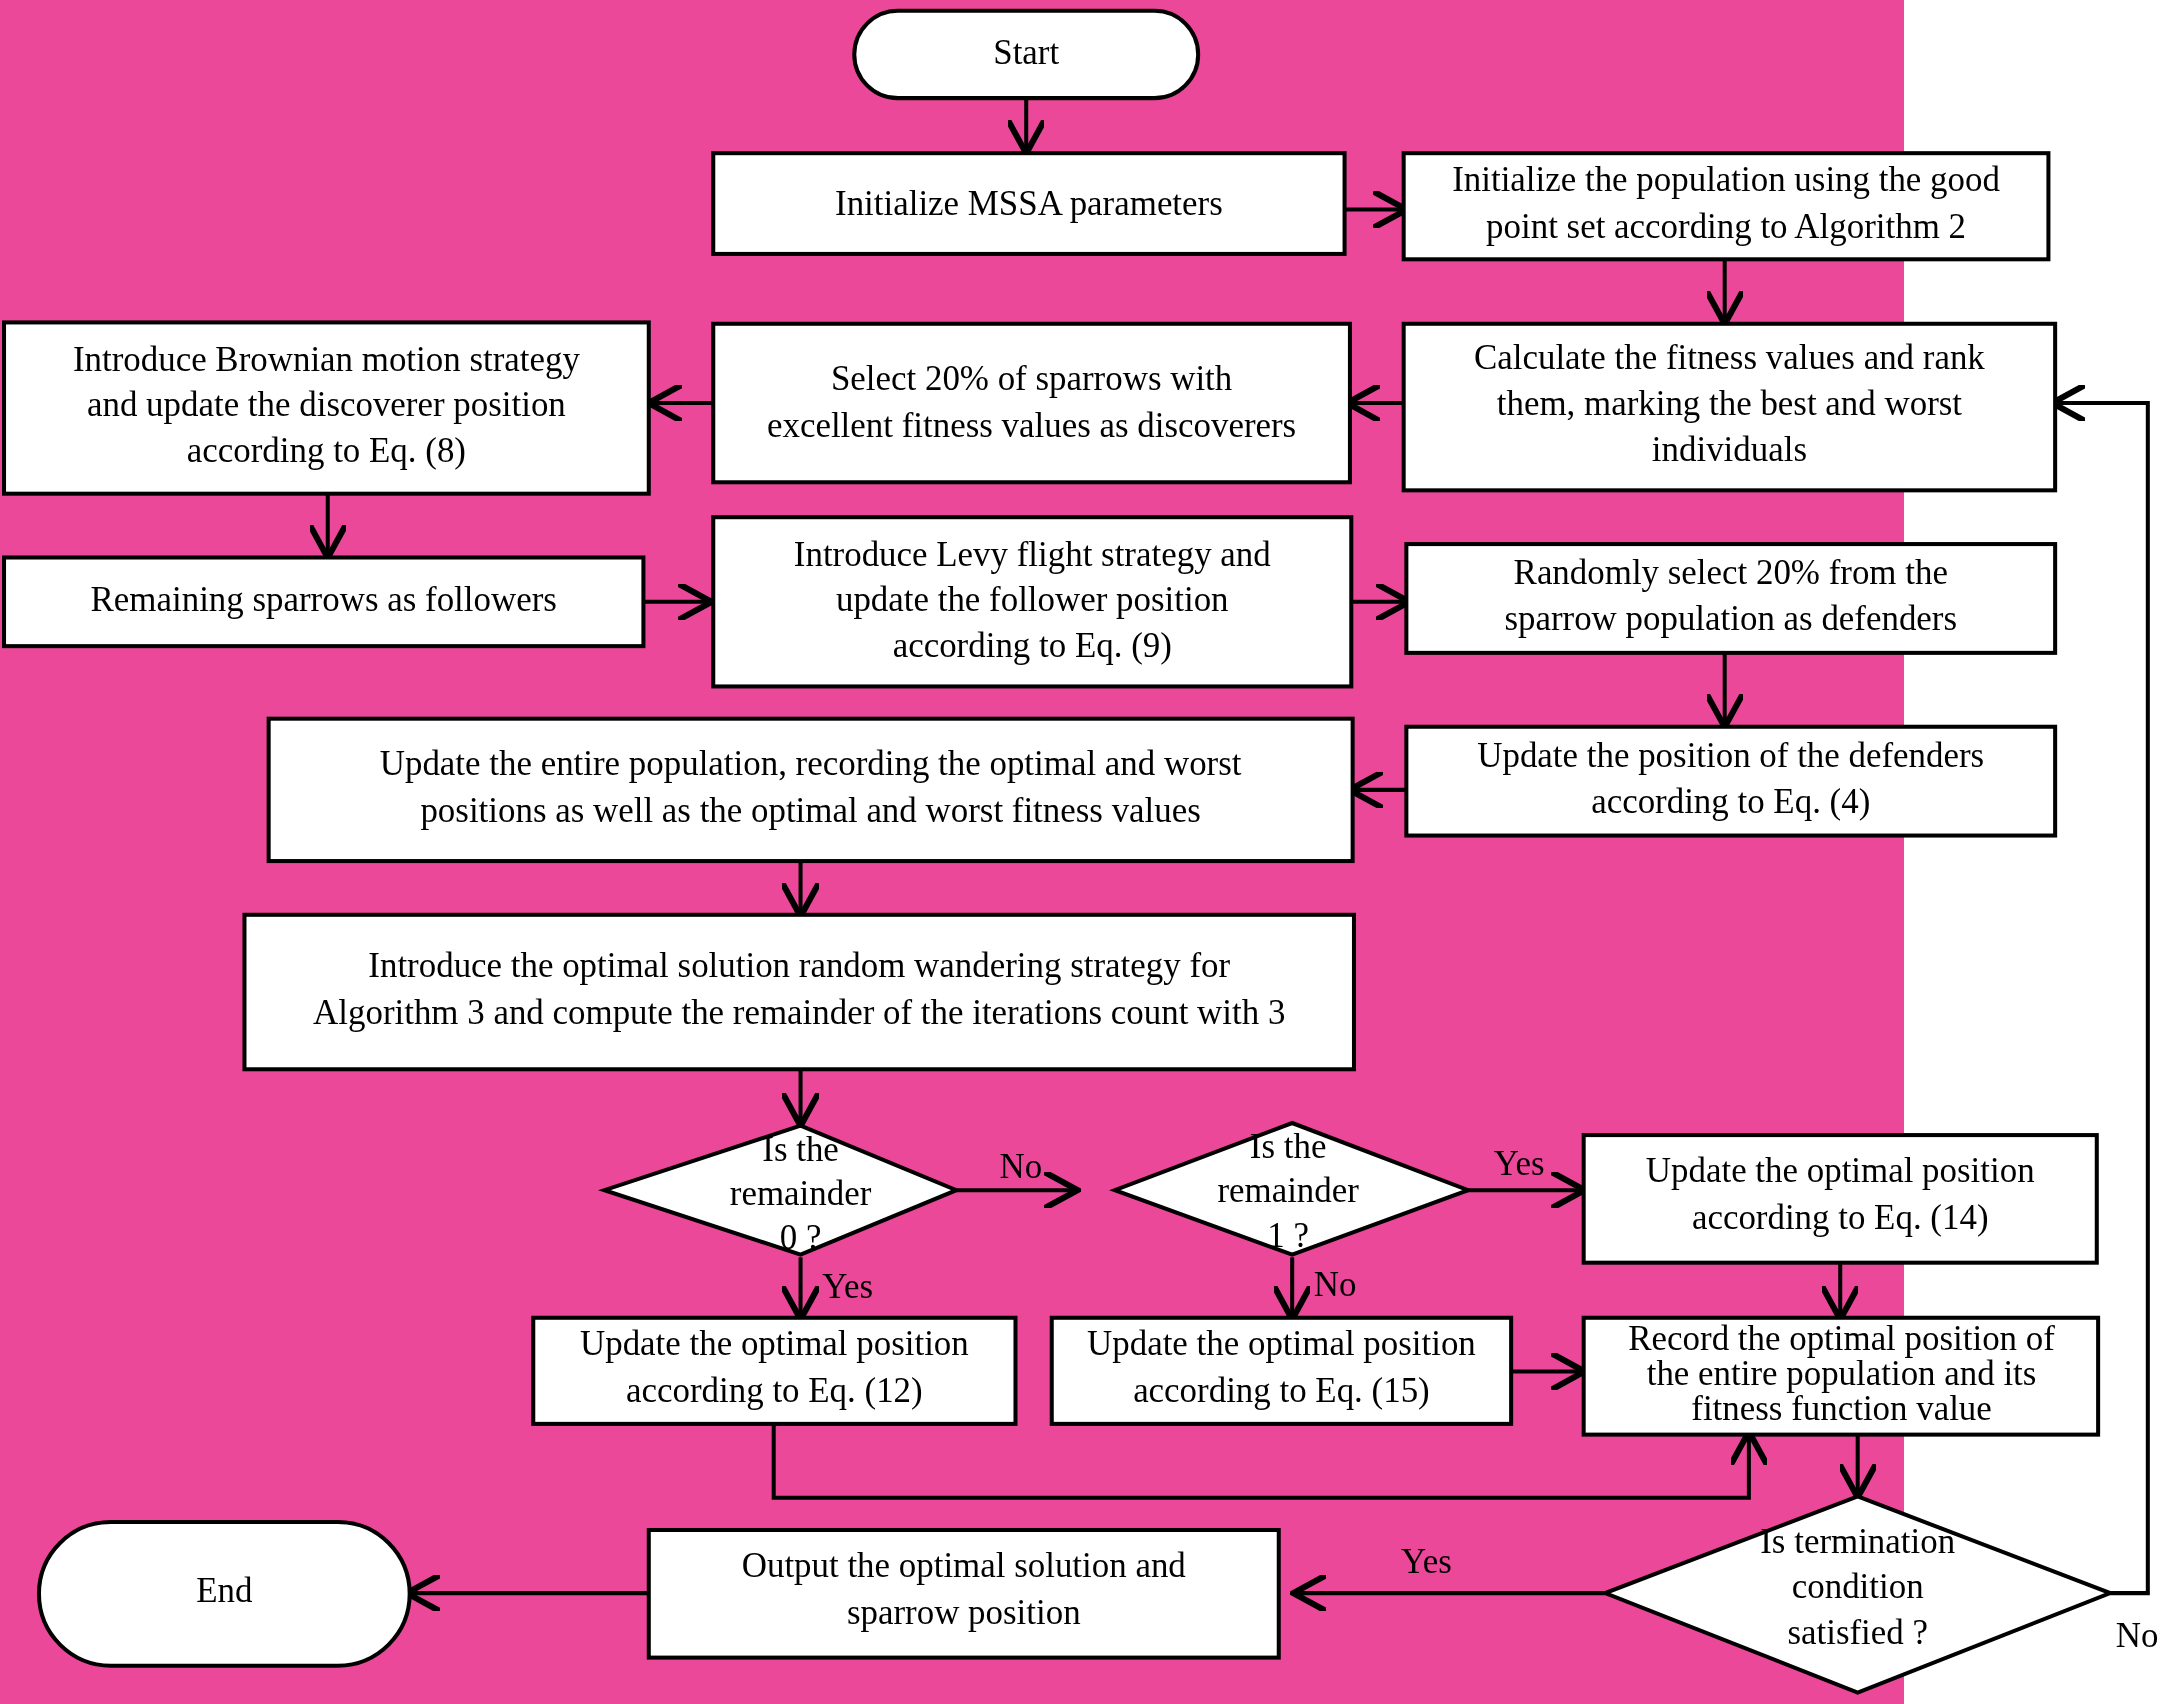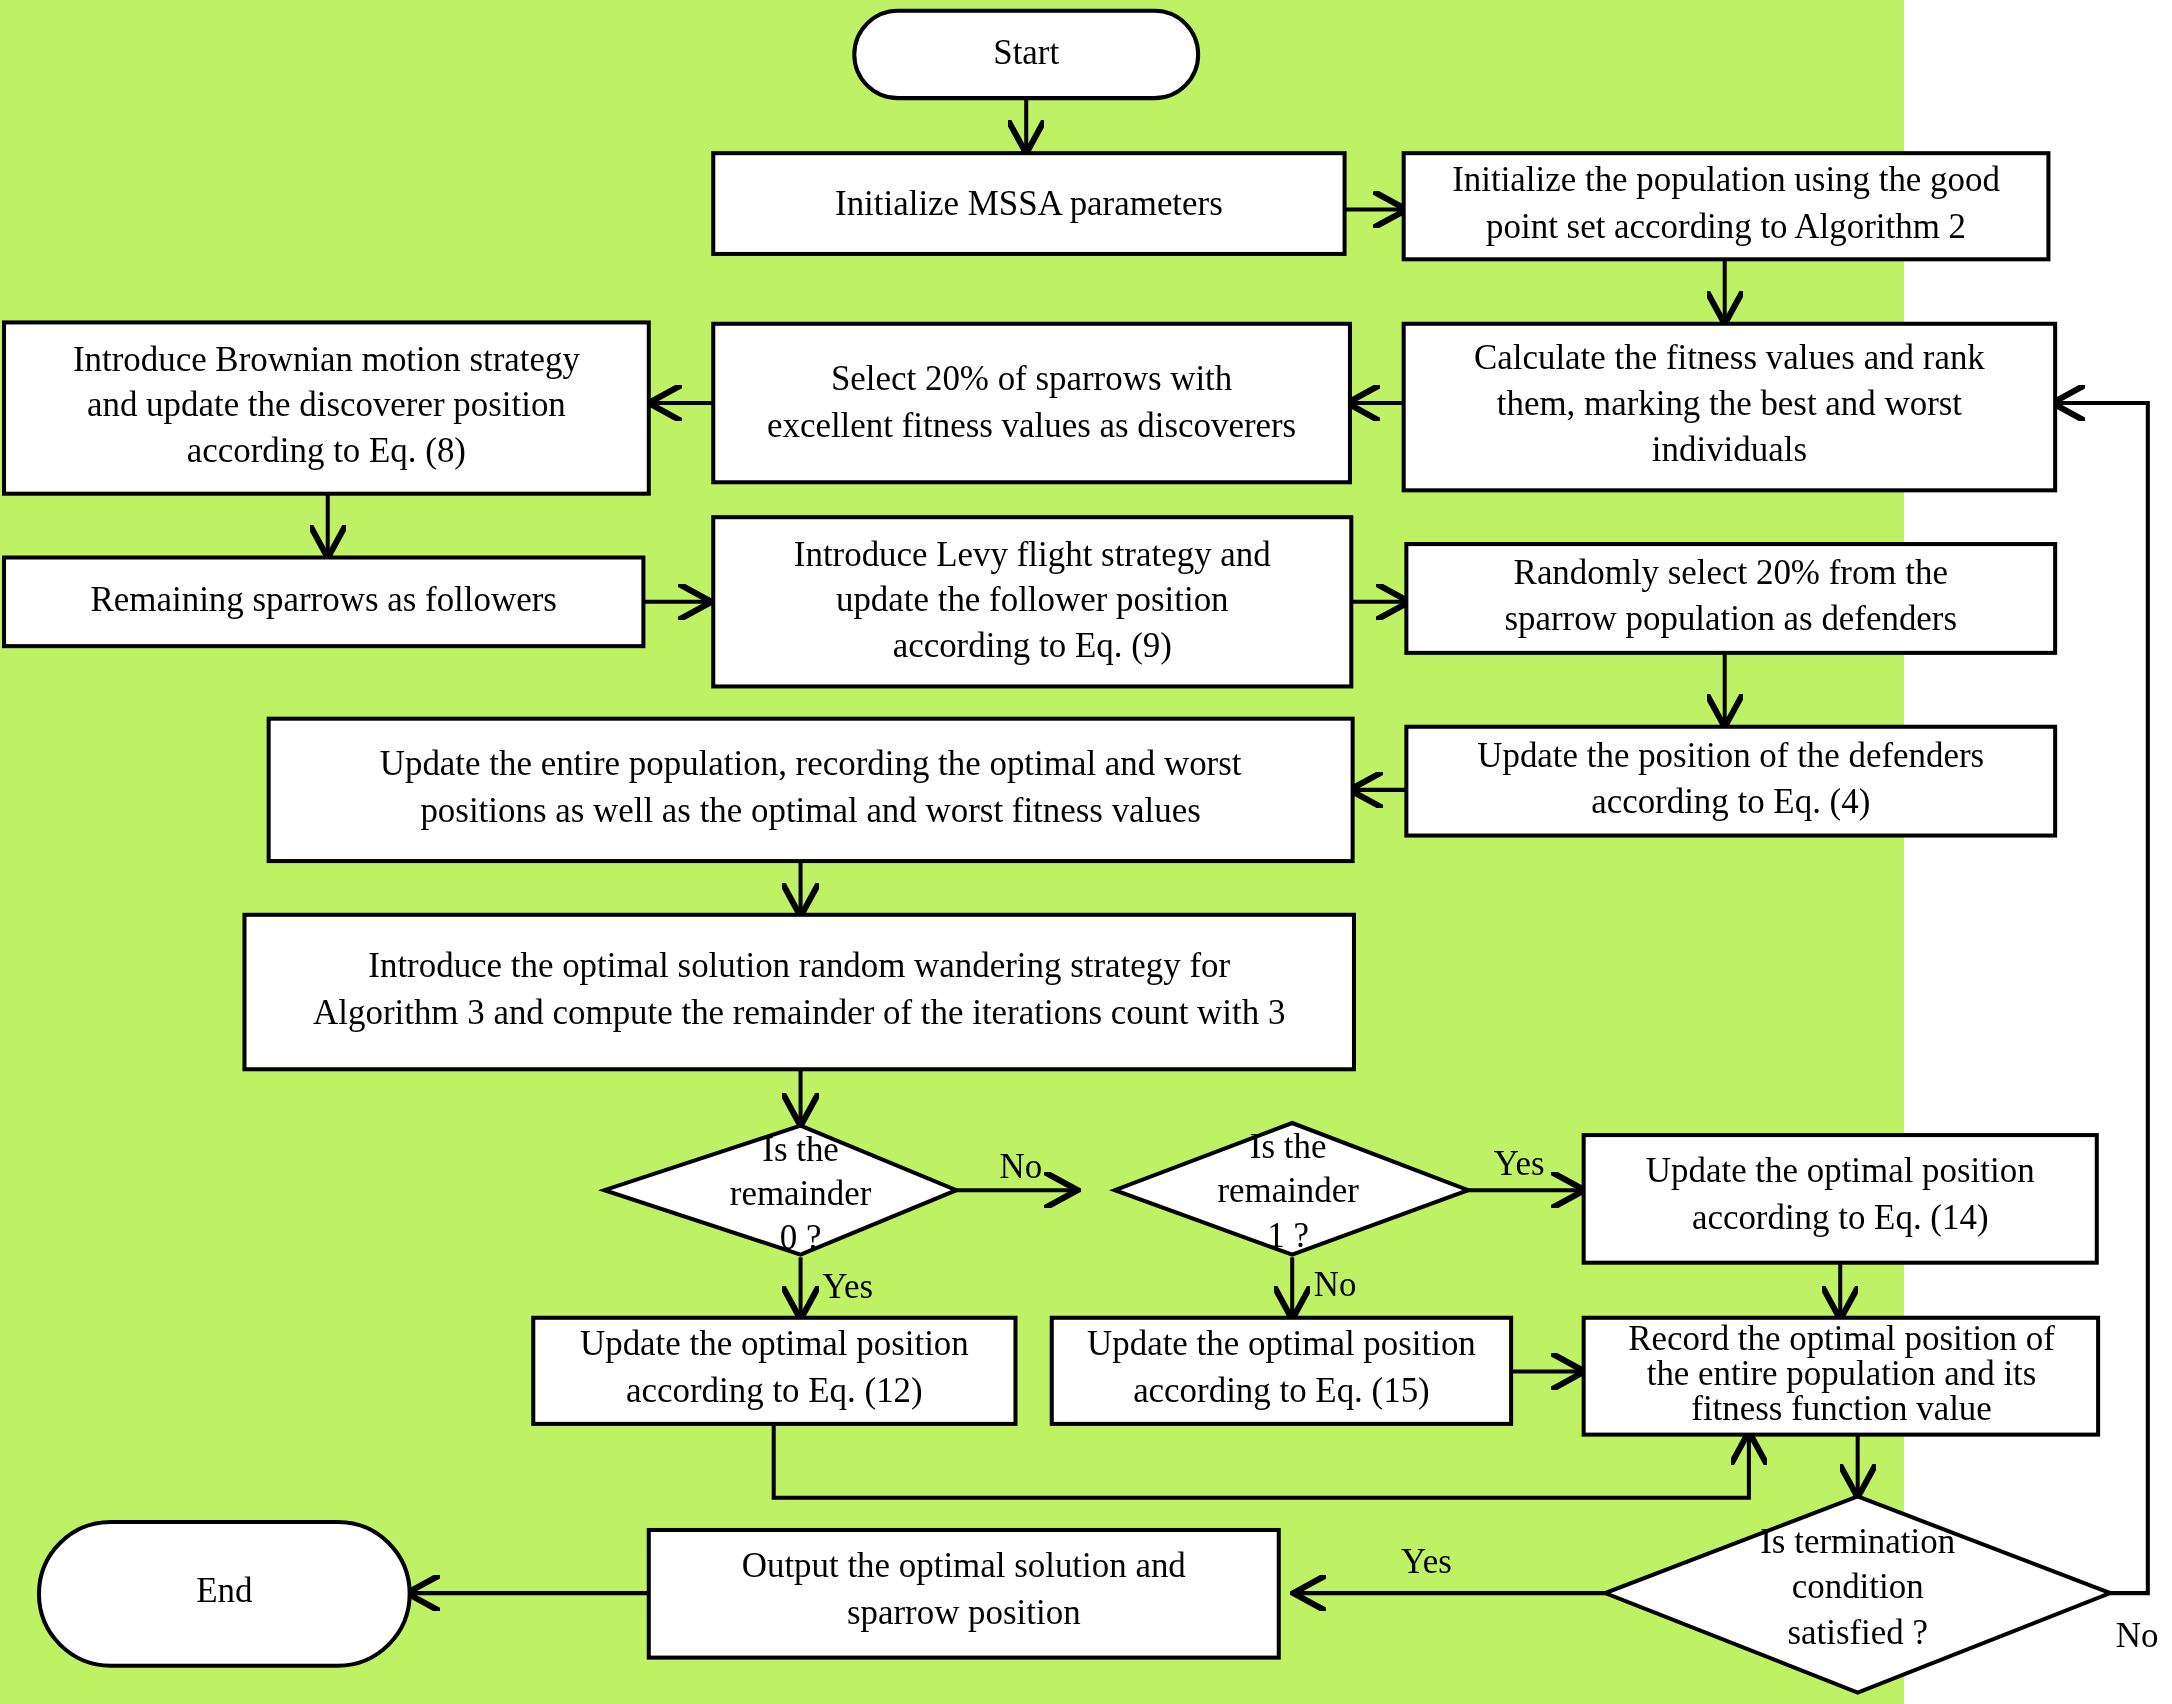--- a/index.html
+++ b/index.html
@@ -4,21 +4,21 @@
 <style>
   html, body {
     margin: 0;
     padding: 0;
     background: #ffffff;
   }
   #flowchart-root {
     position: relative;
     width: 1904px;
     height: 1704px;
-    background: #bef264;
+    background: #ec4899;
     font-family: "Liberation Serif", "DejaVu Serif", serif;
   }
   svg.fc {
     display: block;
     width: 2172px;
     height: 1704px;
   }
   .node-shape {
     fill: #ffffff;
     stroke: #000000;

